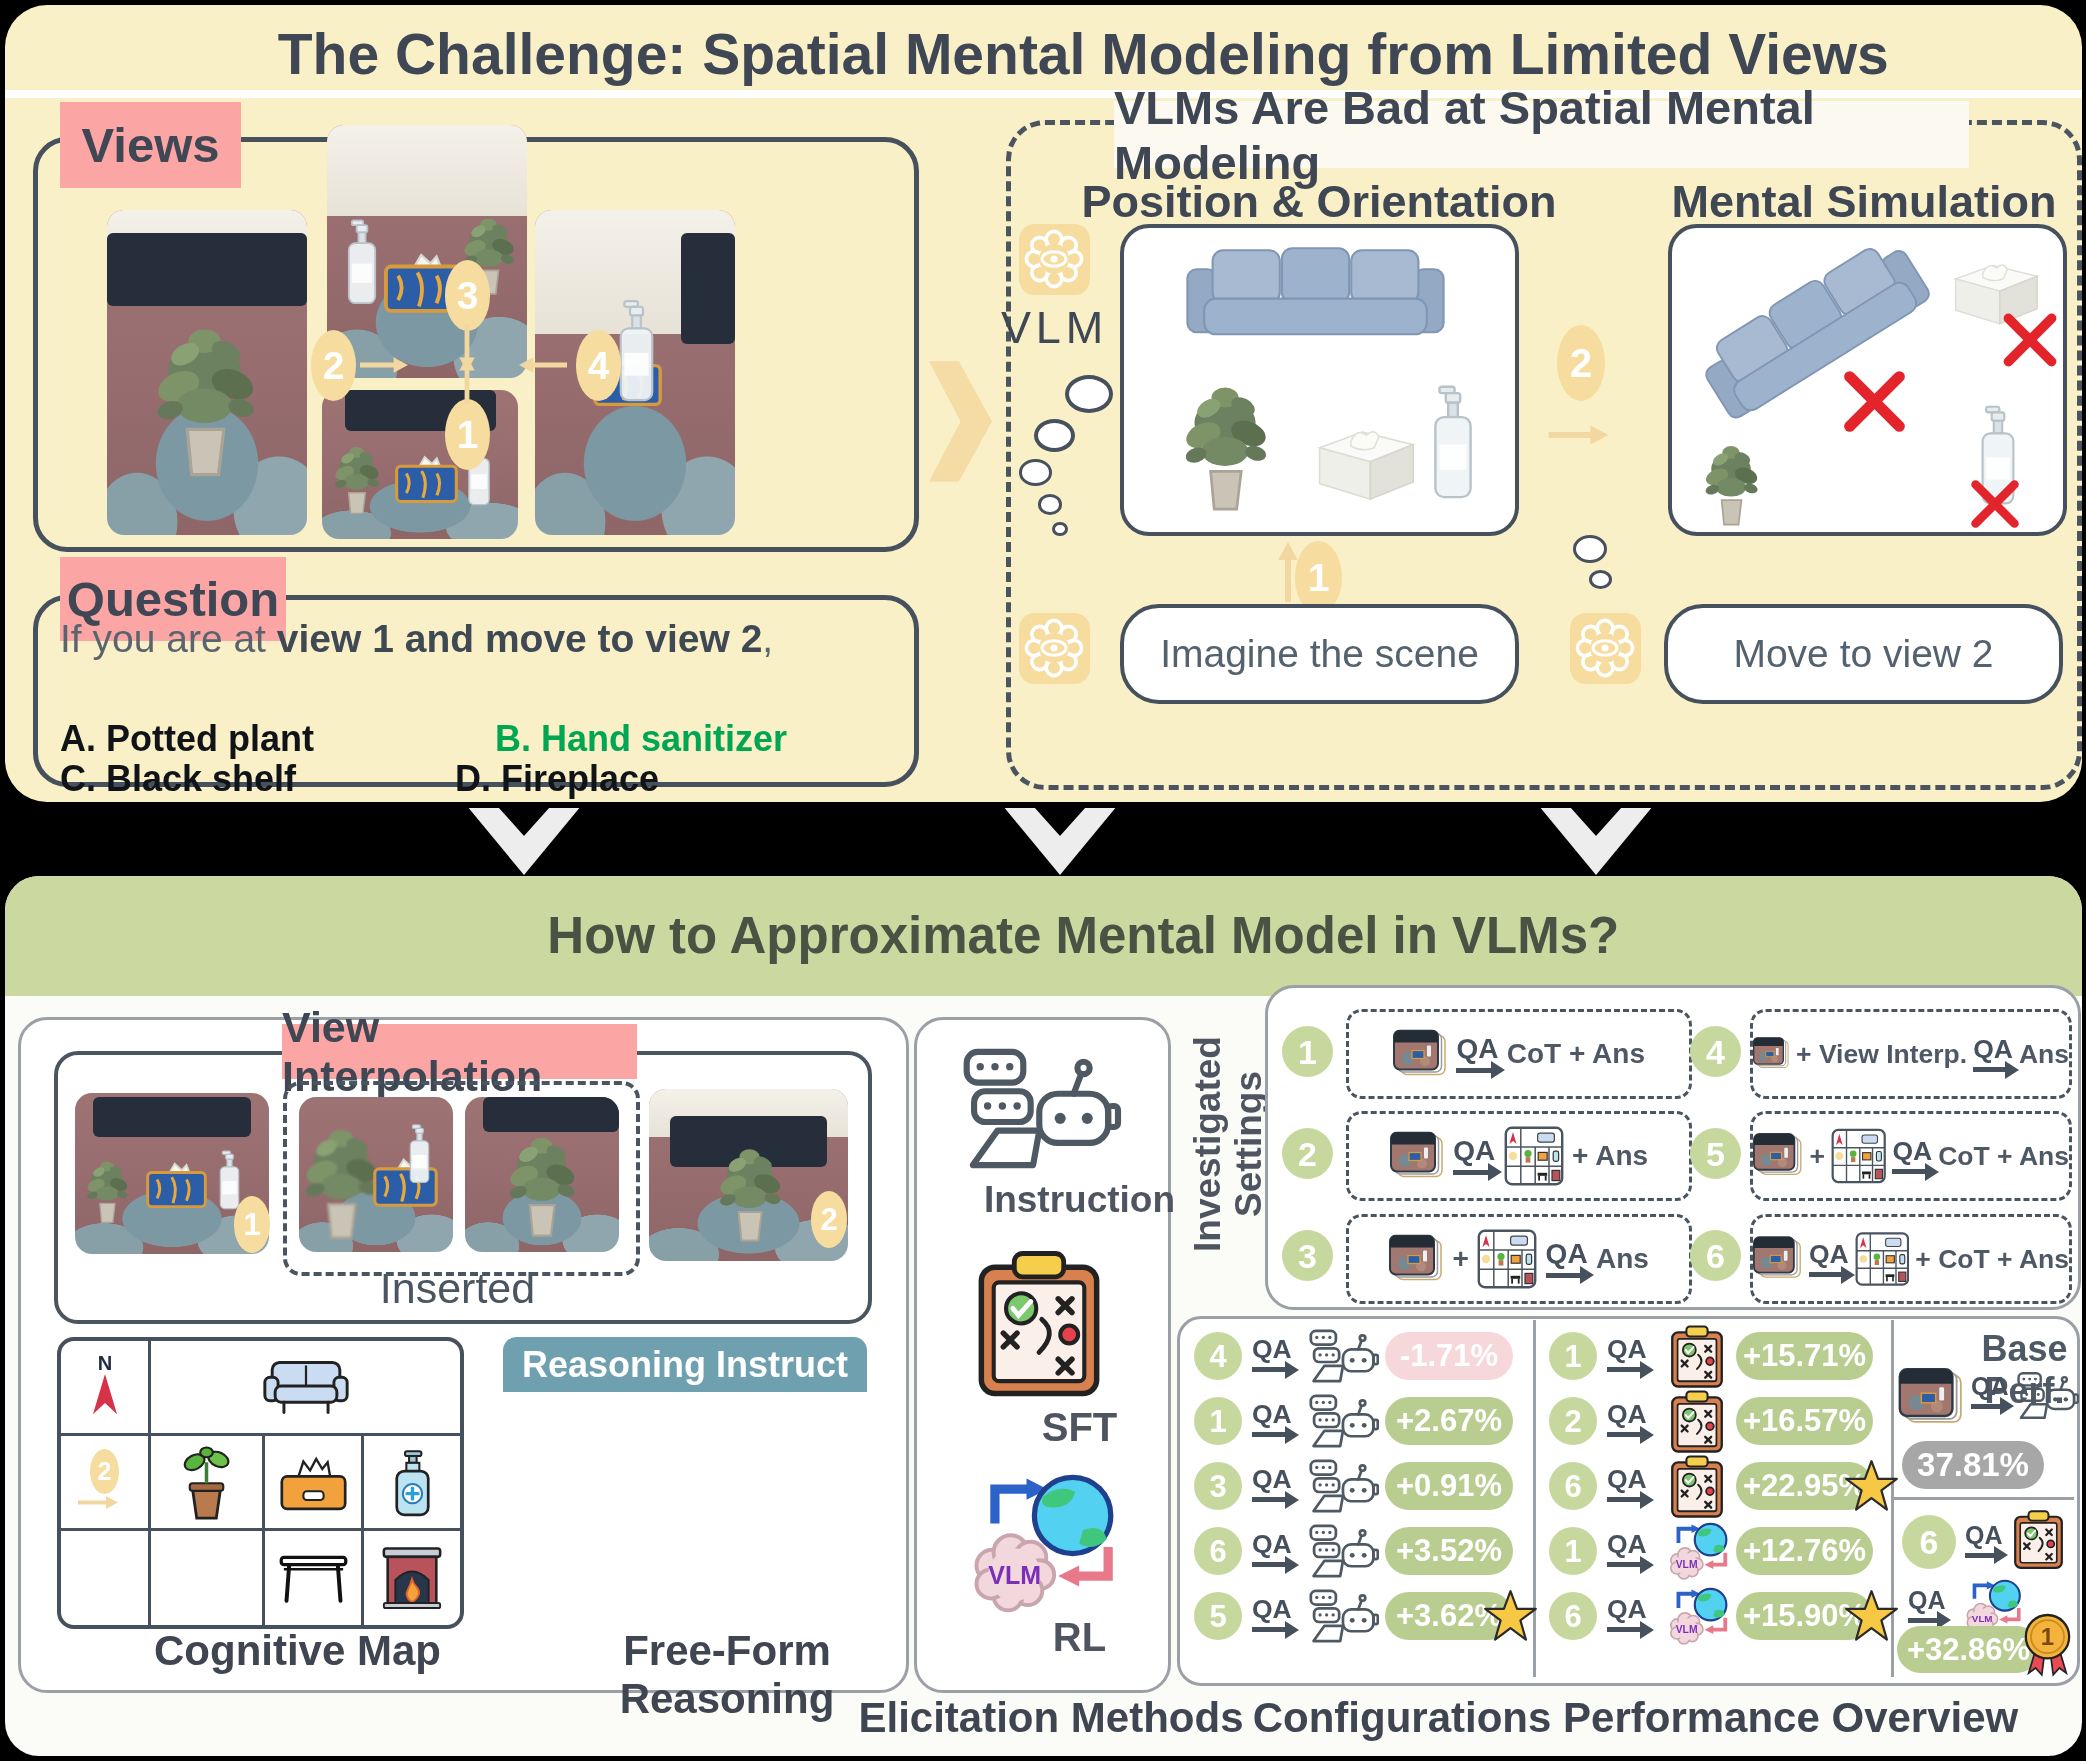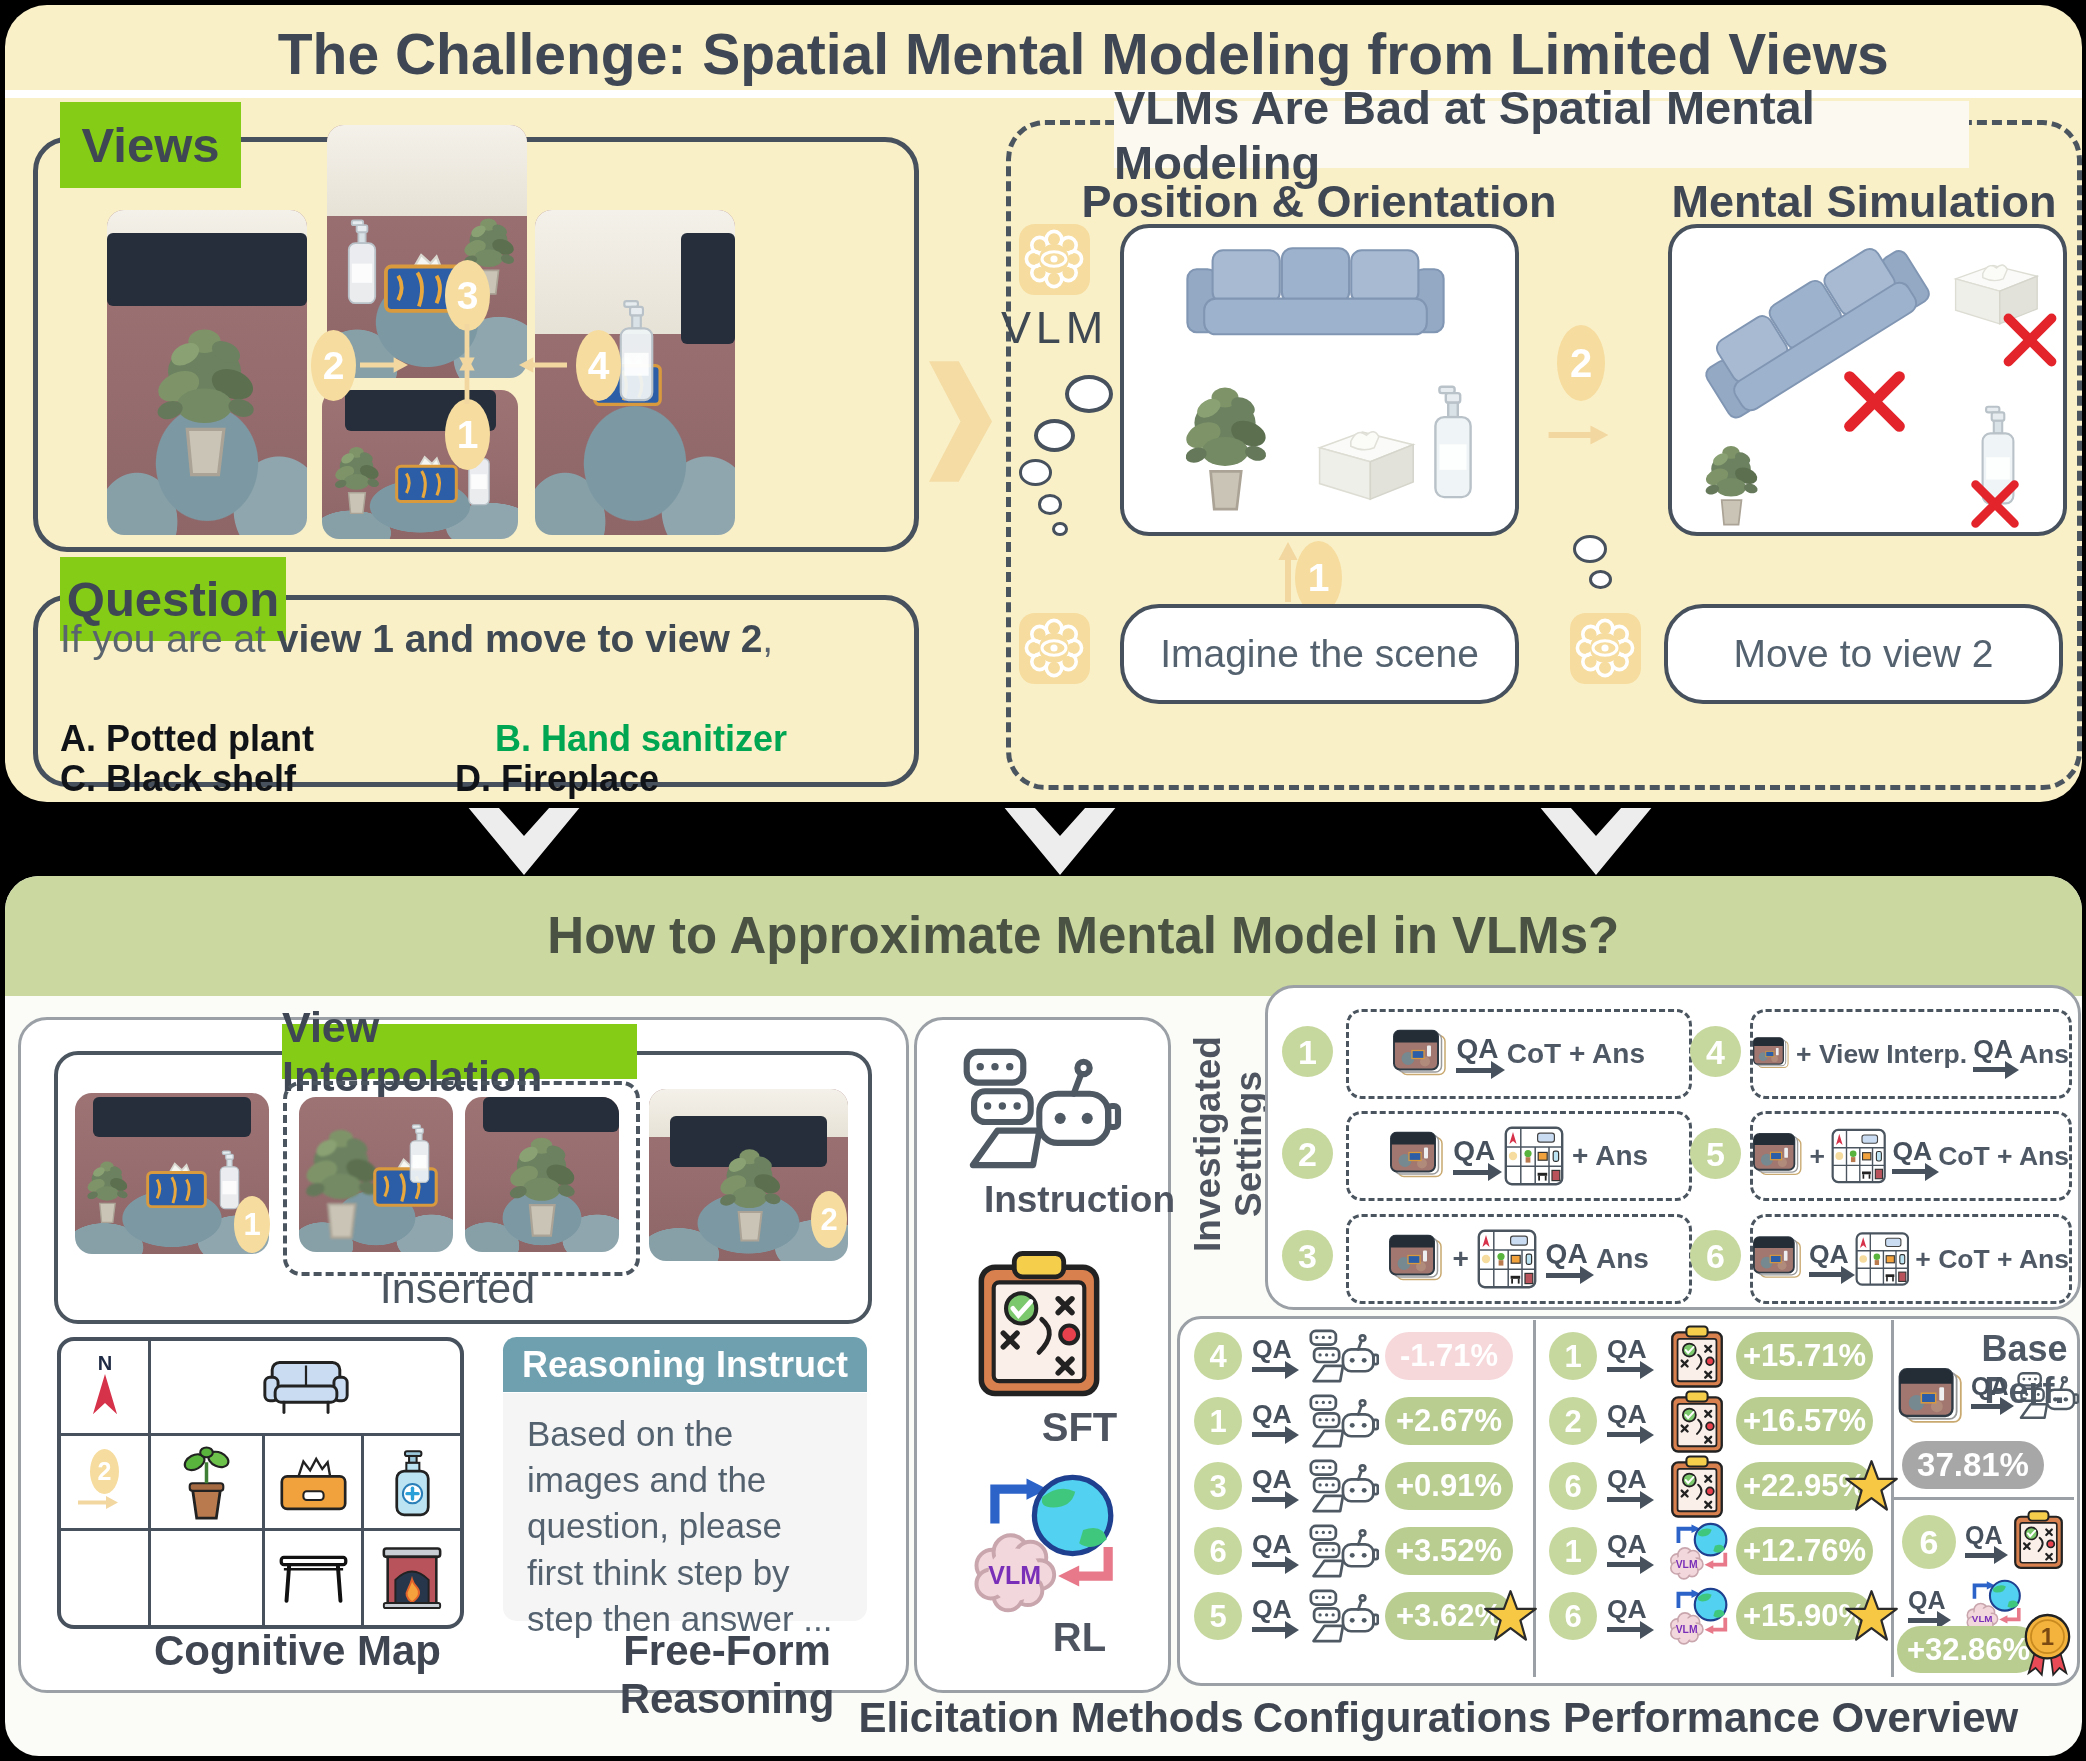--- a/index.html
+++ b/index.html
@@ -1,21 +1,21 @@
 <!DOCTYPE html>
 <html style="font-size:9.6px"><head>
 <meta charset="utf-8">
 <style>
   html,body{margin:0;padding:0;background:#000;}
   #canvas{position:relative;width:2087px;height:1761px;background:#000;overflow:hidden;
           font-family:"Liberation Sans","DejaVu Sans",sans-serif;color:#3E4753;}
   .abs{position:absolute;}
   .bold{font-weight:700;padding-left:40px;}
   
-  .chip{background:#84cc16;color:#3E4753;font-weight:700;display:flex;align-items:center;justify-content:center;}
+  .chip{background:#fca5a5;color:#3E4753;font-weight:700;display:flex;align-items:center;justify-content:center;}
   
   .ybadge{background:#F6DC9E;color:#fff;font-weight:700;border-radius:50%;
           display:flex;align-items:center;justify-content:center;line-height:1;}
   
   .ncirc{background:#C7D89E;color:#fff;font-weight:700;border-radius:50%;
          display:flex;align-items:center;justify-content:center;line-height:1;}
   
   .pill{border-radius:602px;color:#fff;font-weight:700;display:flex;align-items:center;justify-content:center;}
   .pill.green{background:#B9CD90;}
   .pill.pink{background:#F6D7DA;}
@@ -608,23 +608,20 @@
       <svg style="width:64px;height:64px;" viewBox="0 0 106 106" width="64" height="64">
           <use href="#s-fire-icon"></use>
         </svg>
     </div>
   </div>
   <div class="abs bold" style="left:57px;top:1627px;width:401px;font-size:42px;text-align:center;color:#3F4651;">Cognitive Map</div>
 
   <div class="abs rcard-head" style="left:503px;top:1337px;width:364px;height:55px;font-size:36px;">
     <span>Reasoning Instruct</span>
   </div>
-  <div class="abs rcard-body" style="left:503px;top:1393px;width:364px;height:228px;box-sizing:border-box;padding:18px 24px;font-size:35px;line-height:1.32;">
-    <span>Based on the images and the question, please first think step by step then answer ...</span>
-  </div>
   <div class="abs bold" style="left:476px;top:1627px;width:422px;font-size:42px;text-align:center;color:#3F4651;">Free-Form Reasoning</div>
 
 
   <div class="abs gray-panel" style="left:914px;top:1017px;width:251px;height:670px;"></div>
   <svg class="abs" style="left:956px;top:1047px;width:169px;height:123px;" viewBox="0 0 280 205" width="169" height="123">
       <use href="#s-robot"></use>
     </svg>
   <div class="abs bold" style="left:914px;top:1179px;width:251px;font-size:37px;text-align:center;color:#4F5560;">Instruction</div>
   <svg class="abs" style="left:968px;top:1248px;width:142px;height:151px;" viewBox="0 0 235 250" width="142" height="151">
       <use href="#s-sft"></use>

